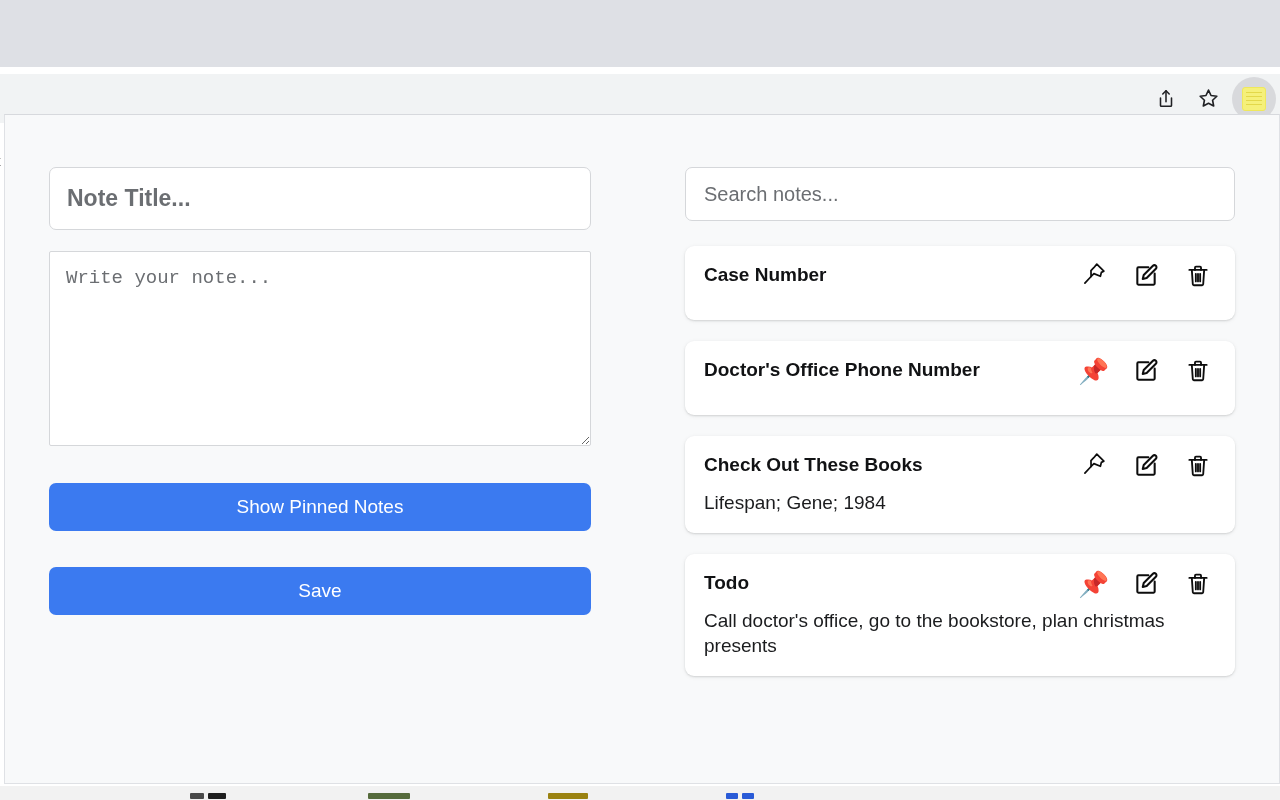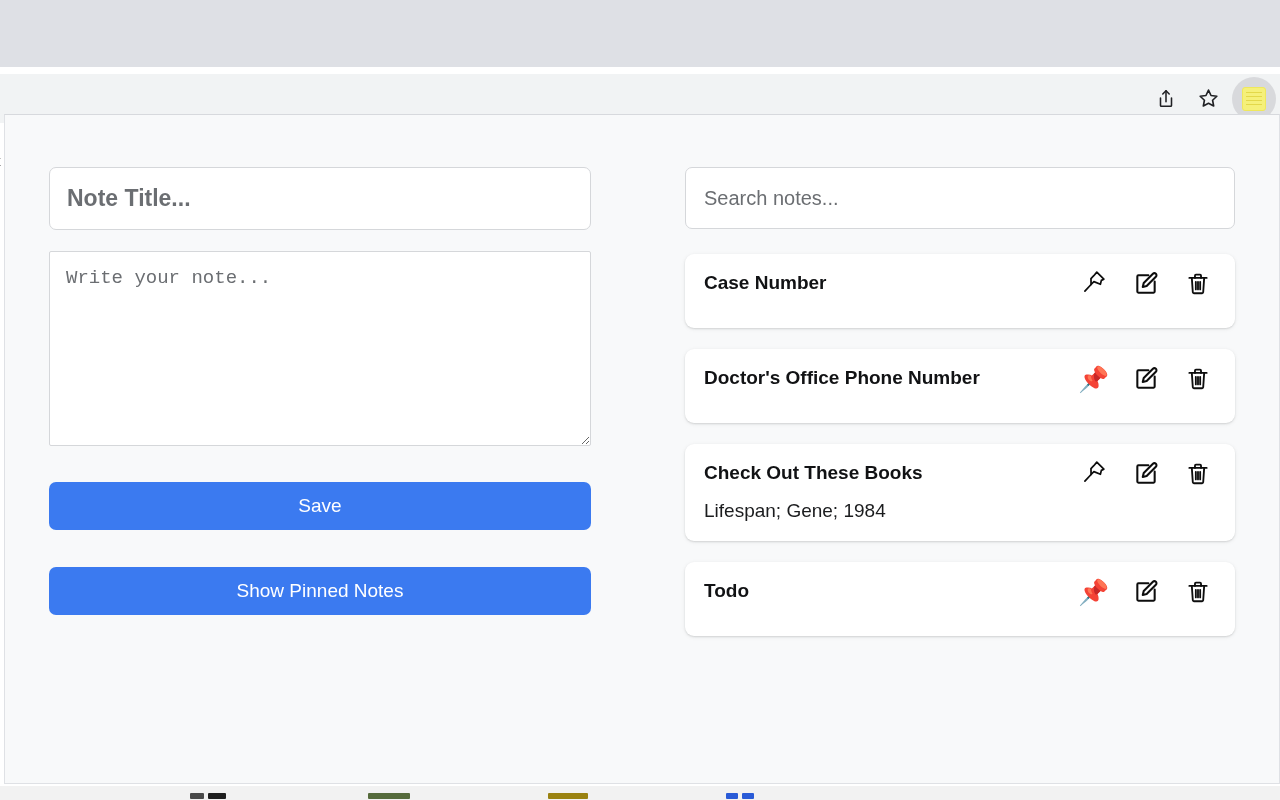--- a/index.html
+++ b/index.html
@@ -174,21 +174,21 @@
   #show-pinned-button { margin-top: 37px; }
 
   
   #notes-column {
     flex: 1 1 auto;
     min-width: 0;
     display: flex;
     flex-direction: column;
   }
   #search-input {
-    width: 100%; height: 62px;
+    width: 100%; height: 54px;
     border: 1px solid #d5d7da;
     border-radius: 7px;
     background: #ffffff;
     padding: 0 18px;
     font-family: "Liberation Sans", sans-serif;
     font-size: 20px;
     color: #202124;
     outline: none;
   }
   #search-input::placeholder { color: #6b6e72; opacity: 1; }
@@ -293,23 +293,23 @@
 
 <div id="popup-panel">
   <div id="popup-body">
 
     <div id="compose-column">
 
       <input id="note-title-input" type="text" placeholder="Note Title..." style="">
 
       <textarea id="note-body-textarea" placeholder="Write your note..." style=""></textarea>
 
+      <button id="show-pinned-button" class="primary-button">Show Pinned Notes</button>
+
       <button id="save-button" class="primary-button">Save</button>
-
-      <button id="show-pinned-button" class="primary-button">Show Pinned Notes</button>
 
     </div>
 
     <div id="notes-column">
 
       <input id="search-input" type="text" placeholder="Search notes..." style="">
 
       <div id="notes-list">
           <div class="note-card">
             <div class="note-card-head">
@@ -406,19 +406,20 @@
                 <div class="note-action">
                   <svg width="26" height="26" viewBox="0 0 24 24" fill="none" stroke="#0d0d0d" stroke-width="1.7" stroke-linecap="round" stroke-linejoin="round">
                     <path d="M4 6.4h16"></path>
                     <path d="M9.2 6.4V4.3a.9.9 0 0 1 .9-.9h3.8a.9.9 0 0 1 .9.9v2.1"></path>
                     <path d="M6.3 6.4l.9 13.2a1 1 0 0 0 1 .9h7.6a1 1 0 0 0 1-.9l.9-13.2"></path>
                     <path d="M10 10v7M12 10v7M14 10v7"></path>
                   </svg>
                 </div>
               </div>
             </div>
+            <div class="note-card-text">Call doctor's office, go to the bookstore, plan christmas presents</div>
           </div>
         </div>
 
     </div>
 
   </div>
 </div>
 
 </body></html>

